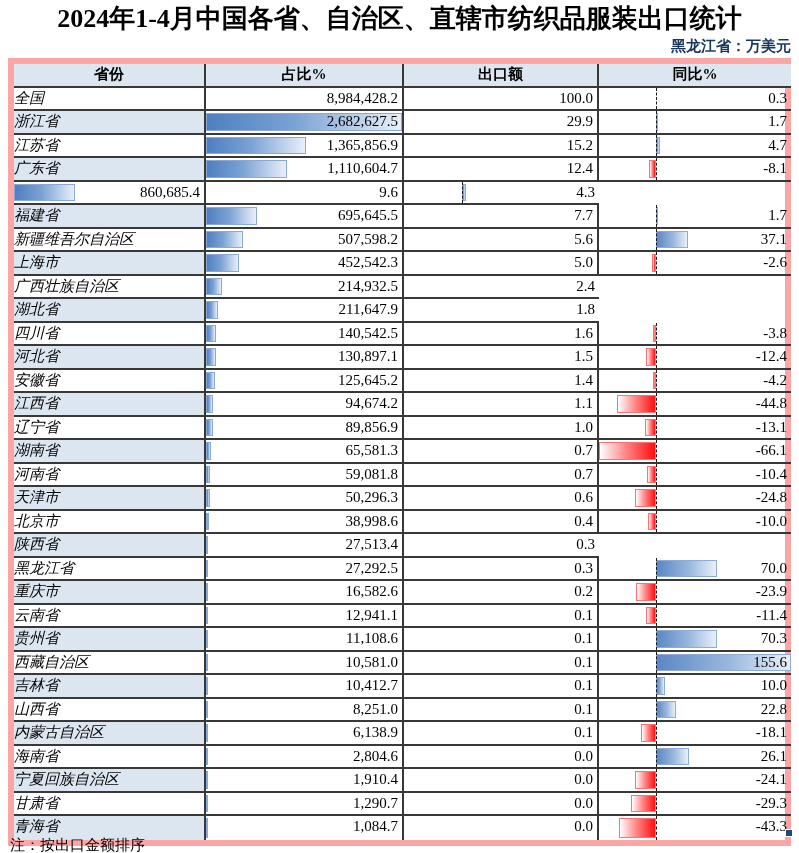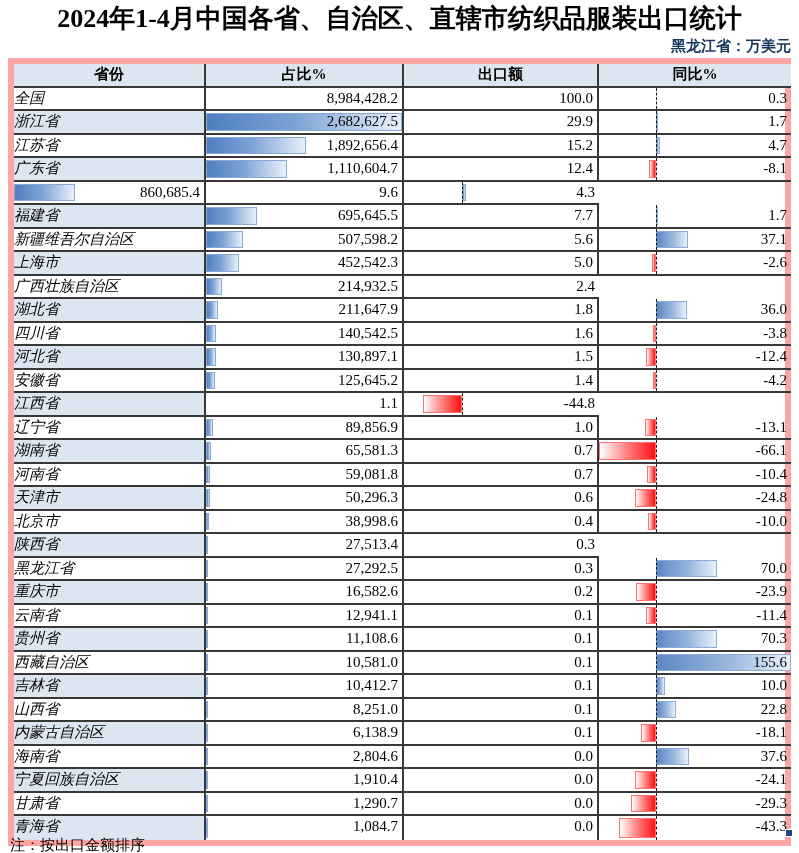--- a/index.html
+++ b/index.html
@@ -135,21 +135,21 @@
           <div class="c num"><div class="zero-axis" style="left: 29.82%;"></div><span class="valtext">0.3</span></div>
         </div>
         <div class="row">
           <div class="c prov stripe"><span class="valtext">浙江省</span></div>
           <div class="c num"><div class="export-bar" style="width: max(100%, 2px);"></div><span class="valtext">2,682,627.5</span></div>
           <div class="c num"><span class="valtext">29.9</span></div>
           <div class="c num"><div class="yoy-bar-pos" style="left: 29.82%; width: 0.77%;"></div><div class="zero-axis" style="left: 29.82%;"></div><span class="valtext">1.7</span></div>
         </div>
         <div class="row">
           <div class="c prov"><span class="valtext">江苏省</span></div>
-          <div class="c num"><div class="export-bar" style="width: max(50.91%, 2px);"></div><span class="valtext">1,892,656.4</span></div>
+          <div class="c num"><div class="export-bar" style="width: max(50.91%, 2px);"></div><span class="valtext">1,365,856.9</span></div>
           <div class="c num"><span class="valtext">15.2</span></div>
           <div class="c num"><div class="yoy-bar-pos" style="left: 29.82%; width: 2.12%;"></div><div class="zero-axis" style="left: 29.82%;"></div><span class="valtext">4.7</span></div>
         </div>
         <div class="row">
           <div class="c prov stripe"><span class="valtext">广东省</span></div>
           <div class="c num"><div class="export-bar" style="width: max(41.4%, 2px);"></div><span class="valtext">1,110,604.7</span></div>
           <div class="c num"><span class="valtext">12.4</span></div>
           <div class="c num"><div class="yoy-bar-neg" style="left: 26.16%; width: 3.65%;"></div><div class="zero-axis" style="left: 29.82%;"></div><span class="valtext">-8.1</span></div>
         </div>
         <div class="row">
@@ -177,21 +177,20 @@
         </div>
         <div class="row">
           <div class="c prov"><span class="valtext">广西壮族自治区</span></div>
           <div class="c num"><div class="export-bar" style="width: max(8.01%, 2px);"></div><span class="valtext">214,932.5</span></div>
           <div class="c num"><span class="valtext">2.4</span></div>
         </div>
         <div class="row">
           <div class="c prov stripe"><span class="valtext">湖北省</span></div>
           <div class="c num"><div class="export-bar" style="width: max(5.98%, 2px);"></div><span class="valtext">211,647.9</span></div>
           <div class="c num"><span class="valtext">1.8</span></div>
-          <div class="c num"><div class="yoy-bar-pos" style="left: 29.82%; width: 16.24%;"></div><div class="zero-axis" style="left: 29.82%;"></div><span class="valtext">36.0</span></div>
         </div>
         <div class="row">
           <div class="c prov"><span class="valtext">四川省</span></div>
           <div class="c num"><div class="export-bar" style="width: max(5.24%, 2px);"></div><span class="valtext">140,542.5</span></div>
           <div class="c num"><span class="valtext">1.6</span></div>
           <div class="c num"><div class="yoy-bar-neg" style="left: 28.1%; width: 1.71%;"></div><div class="zero-axis" style="left: 29.82%;"></div><span class="valtext">-3.8</span></div>
         </div>
         <div class="row">
           <div class="c prov stripe"><span class="valtext">河北省</span></div>
           <div class="c num"><div class="export-bar" style="width: max(4.88%, 2px);"></div><span class="valtext">130,897.1</span></div>
@@ -199,20 +198,21 @@
           <div class="c num"><div class="yoy-bar-neg" style="left: 24.22%; width: 5.59%;"></div><div class="zero-axis" style="left: 29.82%;"></div><span class="valtext">-12.4</span></div>
         </div>
         <div class="row">
           <div class="c prov"><span class="valtext">安徽省</span></div>
           <div class="c num"><div class="export-bar" style="width: max(4.68%, 2px);"></div><span class="valtext">125,645.2</span></div>
           <div class="c num"><span class="valtext">1.4</span></div>
           <div class="c num"><div class="yoy-bar-neg" style="left: 27.92%; width: 1.89%;"></div><div class="zero-axis" style="left: 29.82%;"></div><span class="valtext">-4.2</span></div>
         </div>
         <div class="row">
           <div class="c prov stripe"><span class="valtext">江西省</span></div>
+          <div class="c num"><div class="export-bar" style="width: max(3.53%, 2px);"></div><span class="valtext">94,674.2</span></div>
           <div class="c num"><span class="valtext">1.1</span></div>
           <div class="c num"><div class="yoy-bar-neg" style="left: 9.61%; width: 20.21%;"></div><div class="zero-axis" style="left: 29.82%;"></div><span class="valtext">-44.8</span></div>
         </div>
         <div class="row">
           <div class="c prov"><span class="valtext">辽宁省</span></div>
           <div class="c num"><div class="export-bar" style="width: max(3.35%, 2px);"></div><span class="valtext">89,856.9</span></div>
           <div class="c num"><span class="valtext">1.0</span></div>
           <div class="c num"><div class="yoy-bar-neg" style="left: 23.91%; width: 5.91%;"></div><div class="zero-axis" style="left: 29.82%;"></div><span class="valtext">-13.1</span></div>
         </div>
         <div class="row">
@@ -289,21 +289,21 @@
         <div class="row">
           <div class="c prov stripe"><span class="valtext">内蒙古自治区</span></div>
           <div class="c num"><div class="export-bar" style="width: max(0.23%, 2px);"></div><span class="valtext">6,138.9</span></div>
           <div class="c num"><span class="valtext">0.1</span></div>
           <div class="c num"><div class="yoy-bar-neg" style="left: 21.65%; width: 8.16%;"></div><div class="zero-axis" style="left: 29.82%;"></div><span class="valtext">-18.1</span></div>
         </div>
         <div class="row">
           <div class="c prov"><span class="valtext">海南省</span></div>
           <div class="c num"><div class="export-bar" style="width: max(0.1%, 2px);"></div><span class="valtext">2,804.6</span></div>
           <div class="c num"><span class="valtext">0.0</span></div>
-          <div class="c num"><div class="yoy-bar-pos" style="left: 29.82%; width: 16.96%;"></div><div class="zero-axis" style="left: 29.82%;"></div><span class="valtext">37.6</span></div>
+          <div class="c num"><div class="yoy-bar-pos" style="left: 29.82%; width: 16.96%;"></div><div class="zero-axis" style="left: 29.82%;"></div><span class="valtext">26.1</span></div>
         </div>
         <div class="row">
           <div class="c prov stripe"><span class="valtext">宁夏回族自治区</span></div>
           <div class="c num"><div class="export-bar" style="width: max(0.07%, 2px);"></div><span class="valtext">1,910.4</span></div>
           <div class="c num"><span class="valtext">0.0</span></div>
           <div class="c num"><div class="yoy-bar-neg" style="left: 18.94%; width: 10.87%;"></div><div class="zero-axis" style="left: 29.82%;"></div><span class="valtext">-24.1</span></div>
         </div>
         <div class="row">
           <div class="c prov"><span class="valtext">甘肃省</span></div>
           <div class="c num"><div class="export-bar" style="width: max(0.05%, 2px);"></div><span class="valtext">1,290.7</span></div>

